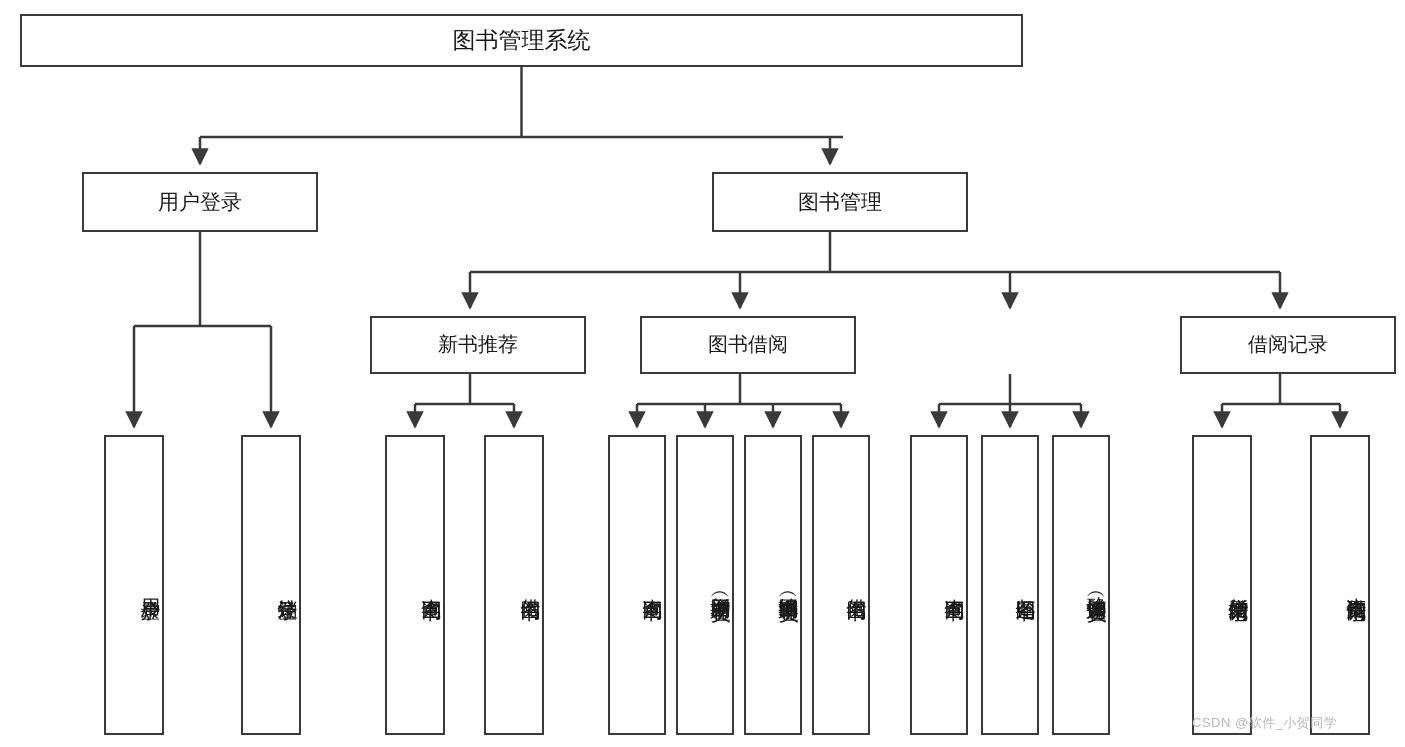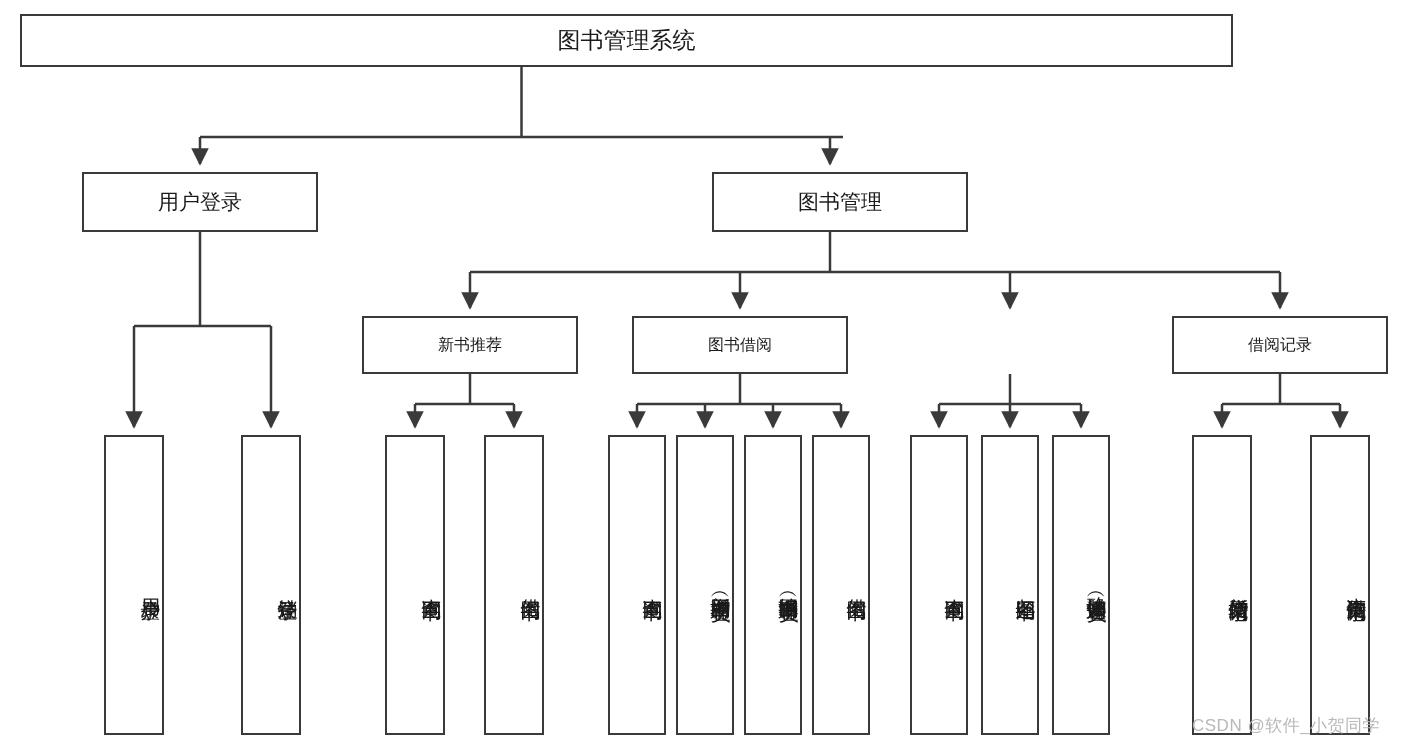--- a/index.html
+++ b/index.html
@@ -38,35 +38,36 @@
     line-height: 1.18;
     text-align: center;
   }
   .node.root {
     font-size: 23px;
   }
   .node.lvl1 {
     font-size: 21px;
   }
   .node.lvl2 {
-    font-size: 16px;
+    font-size: 20px;
+    margin-left: 8px;
   }
   .node.leaf {
     font-size: 20px;
     writing-mode: vertical-rl;
     text-orientation: upright;
     padding: 10px 0;
     align-items: flex-start;
     justify-content: center;
     letter-spacing: 1px;
   }
   .watermark {
     position: absolute;
     color: #b8b8b8;
-    font-size: 17px;
+    font-size: 13px;
     white-space: nowrap;
     letter-spacing: 0.5px;
   }
 </style>
 </head>
 <body>
 
 <div id="canvas">
 
   <svg class="wires" viewBox="0 0 1405 747" xmlns="http://www.w3.org/2000/svg">
@@ -112,21 +113,21 @@
       <path d="M 1010 404 L 1010 427" marker-end="url(#arrow)"></path>
       <path d="M 1081 404 L 1081 427" marker-end="url(#arrow)"></path>
 
       <path d="M 1280 374 L 1280 404"></path>
       <path d="M 1222 404 L 1340 404"></path>
       <path d="M 1222 404 L 1222 427" marker-end="url(#arrow)"></path>
       <path d="M 1340 404 L 1340 427" marker-end="url(#arrow)"></path>
     </g>
   </svg>
 
-  <div class="node root" style="left:20px; top:14px; width:1213px; height:53px;">
+  <div class="node root" style="left:20px; top:14px; width:1003px; height:53px;">
     <span>图书管理系统</span>
   </div>
 
   <div class="node lvl1" style="left:82px; top:172px; width:236px; height:60px;">
     <span>用户登录</span>
   </div>
   <div class="node lvl1" style="left:712px; top:172px; width:256px; height:60px;">
     <span>图书管理</span>
   </div>
 

